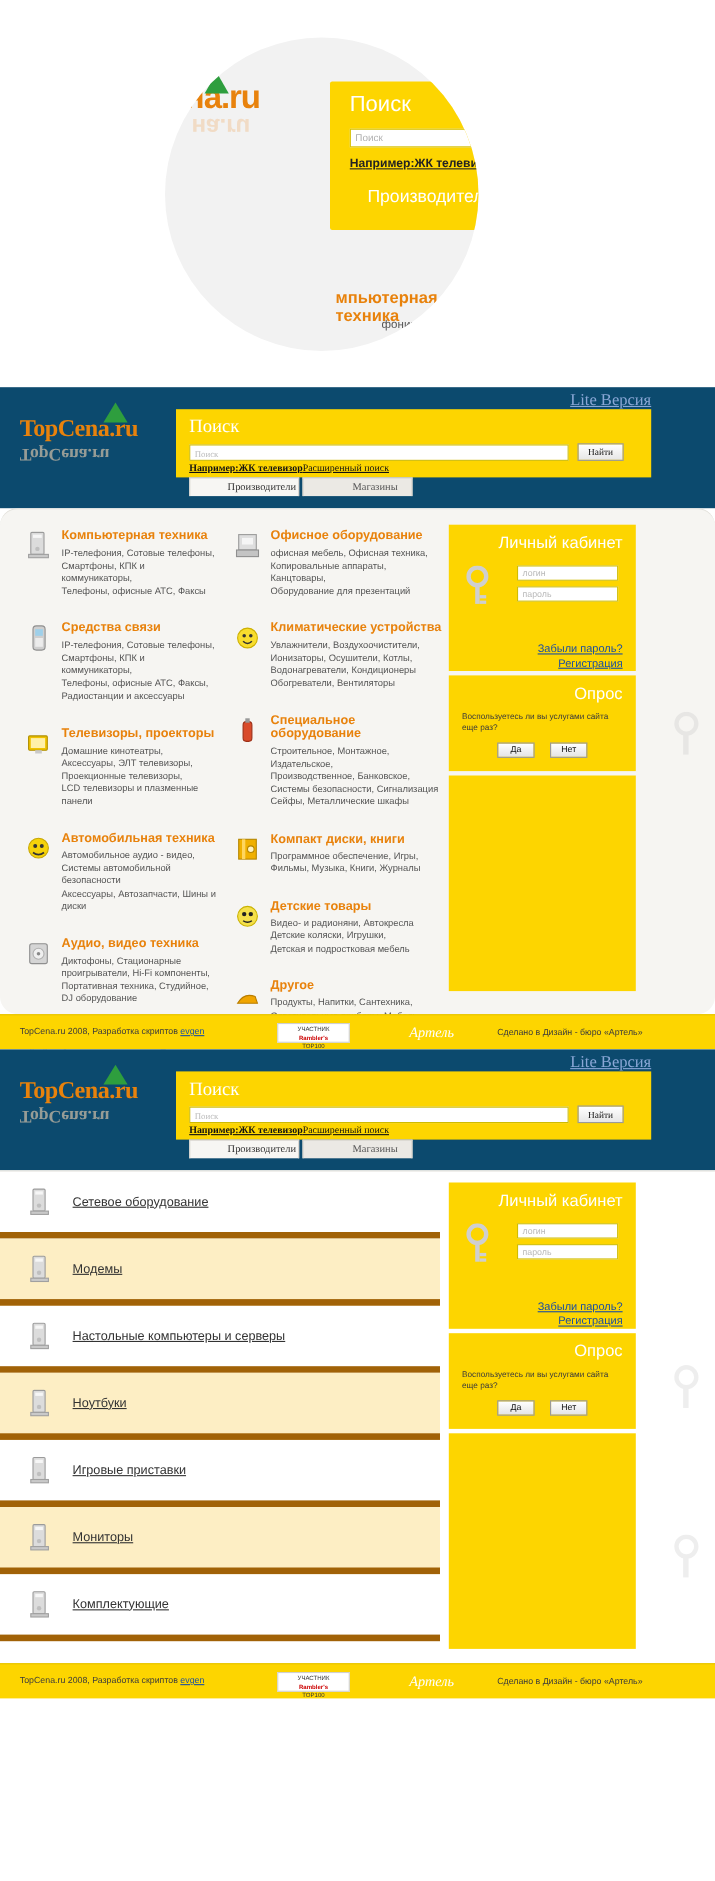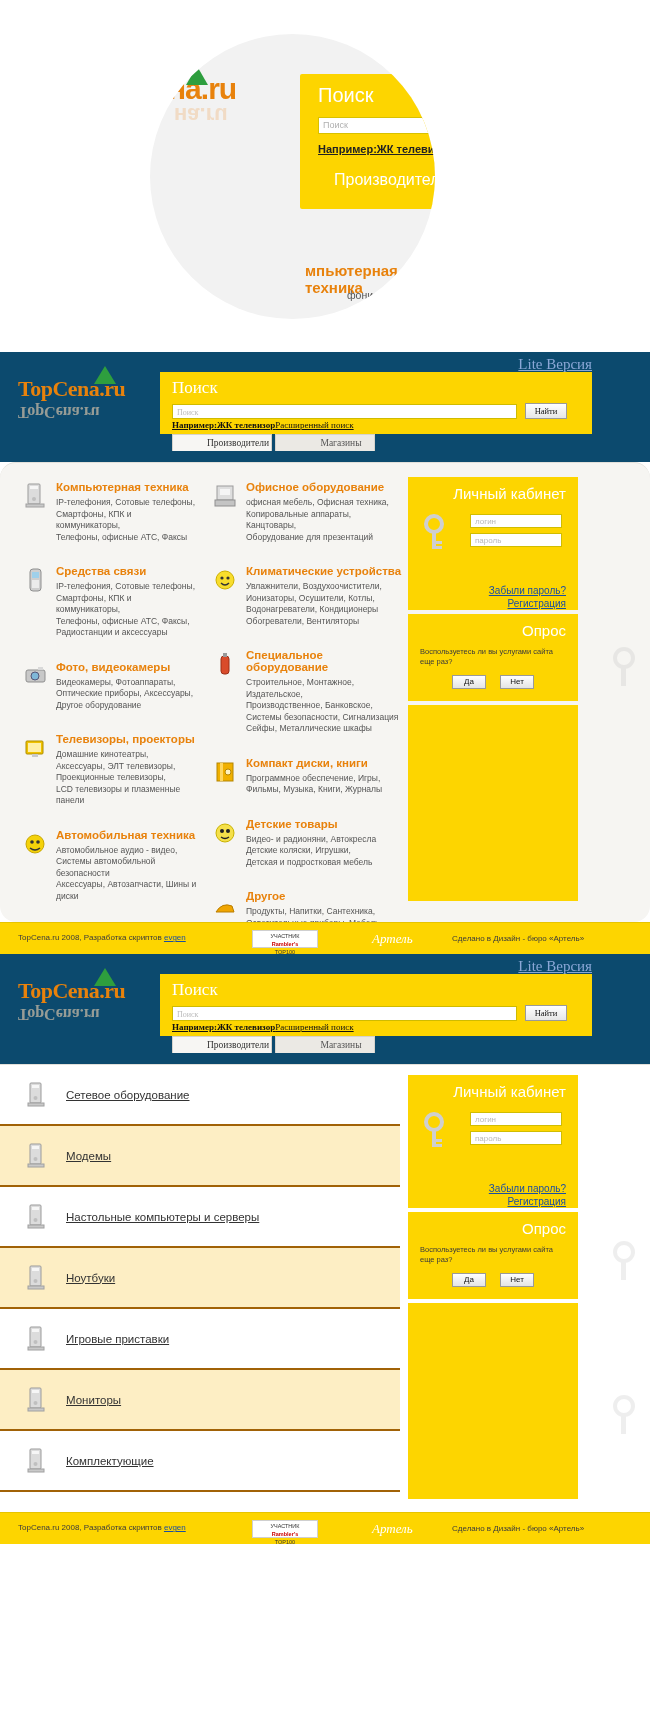--- a/index.html
+++ b/index.html
@@ -380,21 +380,21 @@
   .sublist {
     position: absolute;
     left: 0; top: 0;
     width: 400px;
   }
   .subrow {
     position: relative;
     height: 61px;
     display: flex;
     align-items: center;
-    border-bottom: 2px solid #a16207;
+    border-bottom: 6px solid #a16207;
   }
   .subrow.alt { background: #fdeec4; }
   .subrow .sub-ico {
     margin-left: 26px;
     width: 22px; height: 26px;
   }
   .subrow a {
     margin-left: 18px;
     font-size: 11.5px;
     color: #333;
@@ -496,35 +496,20 @@
           </div>
           <h3>Средства связи</h3>
           <p>
             <span>IP-телефония, Сотовые телефоны,</span><br>
             <span>Смартфоны, КПК и коммуникаторы,</span><br>
             <span>Телефоны, офисные АТС, Факсы,</span><br>
             <span>Радиостанции и аксессуары</span>
           </p>
         </div>
 
-        <div class="cat-item">
-          <div class="cat-ico">
-            <svg width="24" height="26" viewBox="0 0 24 26">
-              <rect x="2" y="7" width="19" height="12" rx="2" fill="#c8c8c8" stroke="#8f8f8f"></rect>
-              <circle cx="11" cy="13" r="4" fill="#7fb7d8" stroke="#557"></circle>
-              <rect x="14" y="4" width="5" height="3" fill="#d9d9d9"></rect>
-            </svg>
-          </div>
-          <h3>Фото, видеокамеры</h3>
-          <p>
-            <span>Видеокамеры, Фотоаппараты,</span><br>
-            <span>Оптические приборы, Аксессуары,</span><br>
-            <span>Другое оборудование</span>
-          </p>
-        </div>
 
         <div class="cat-item">
           <div class="cat-ico">
             <svg width="24" height="26" viewBox="0 0 24 26">
               <rect x="2" y="6" width="17" height="13" rx="1" fill="#f0c200" stroke="#b08f00"></rect>
               <rect x="4" y="8" width="13" height="9" fill="#fff0a8"></rect>
               <rect x="8" y="19" width="6" height="3" fill="#c9c9c9"></rect>
             </svg>
           </div>
           <h3>Телевизоры, проекторы</h3>

